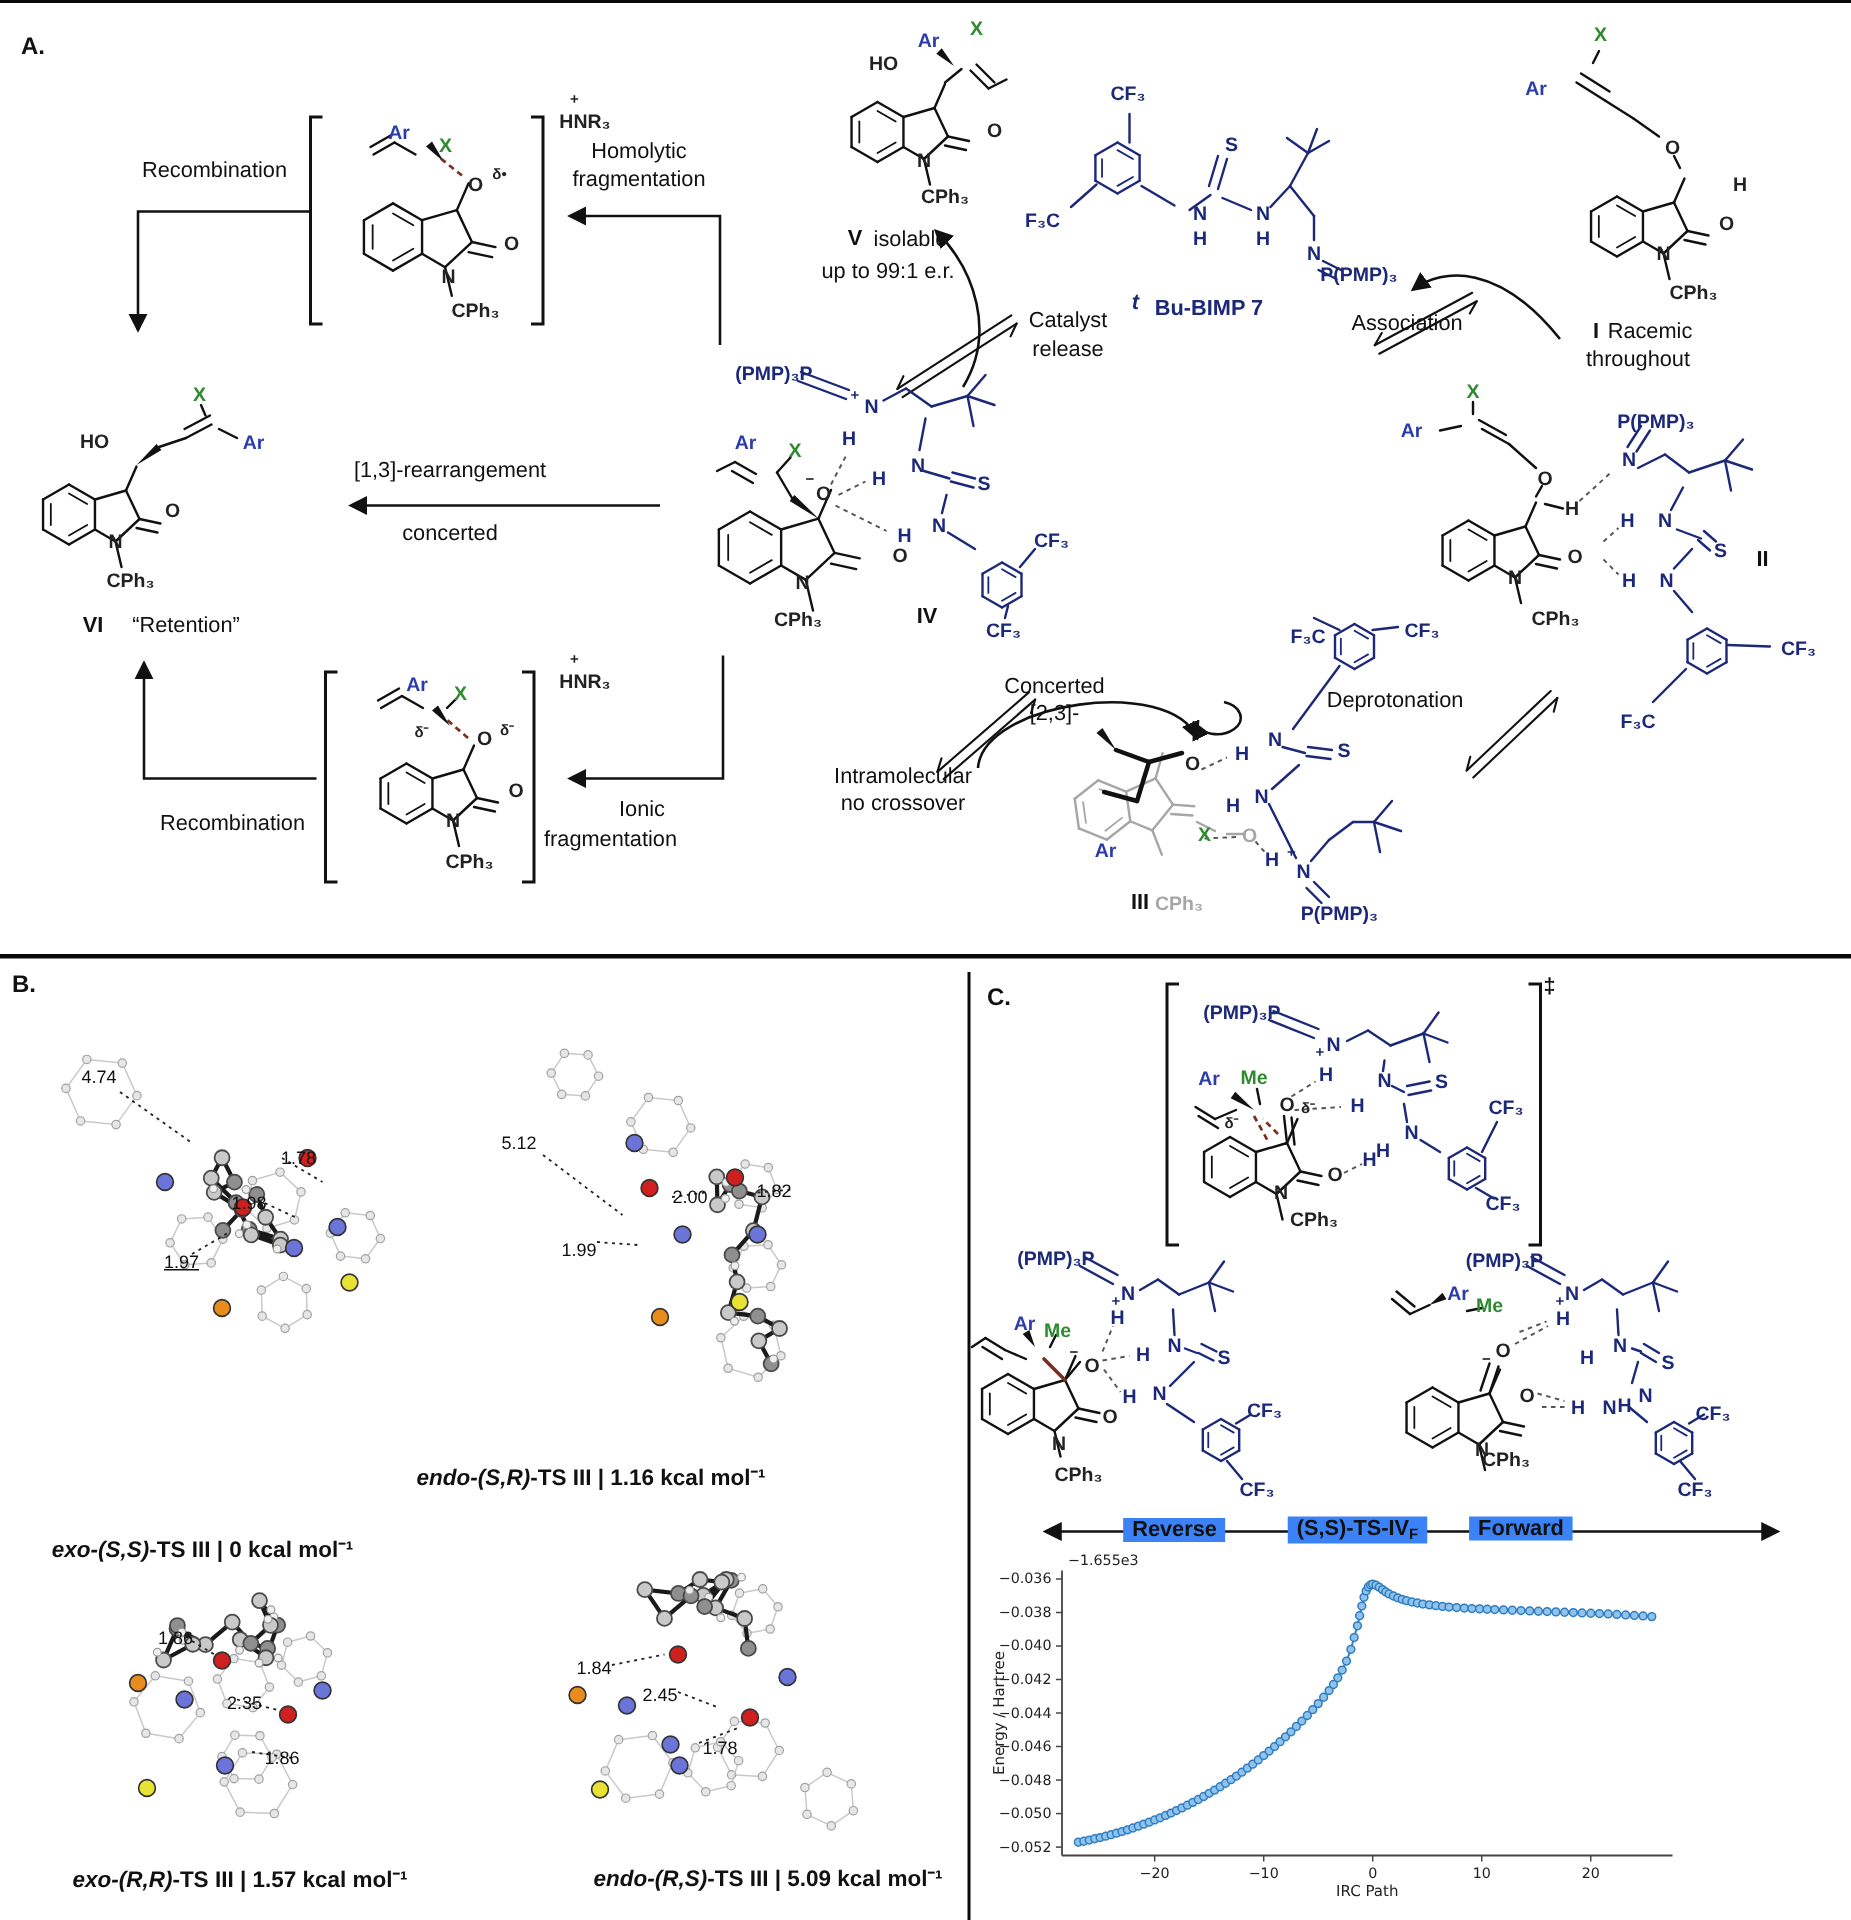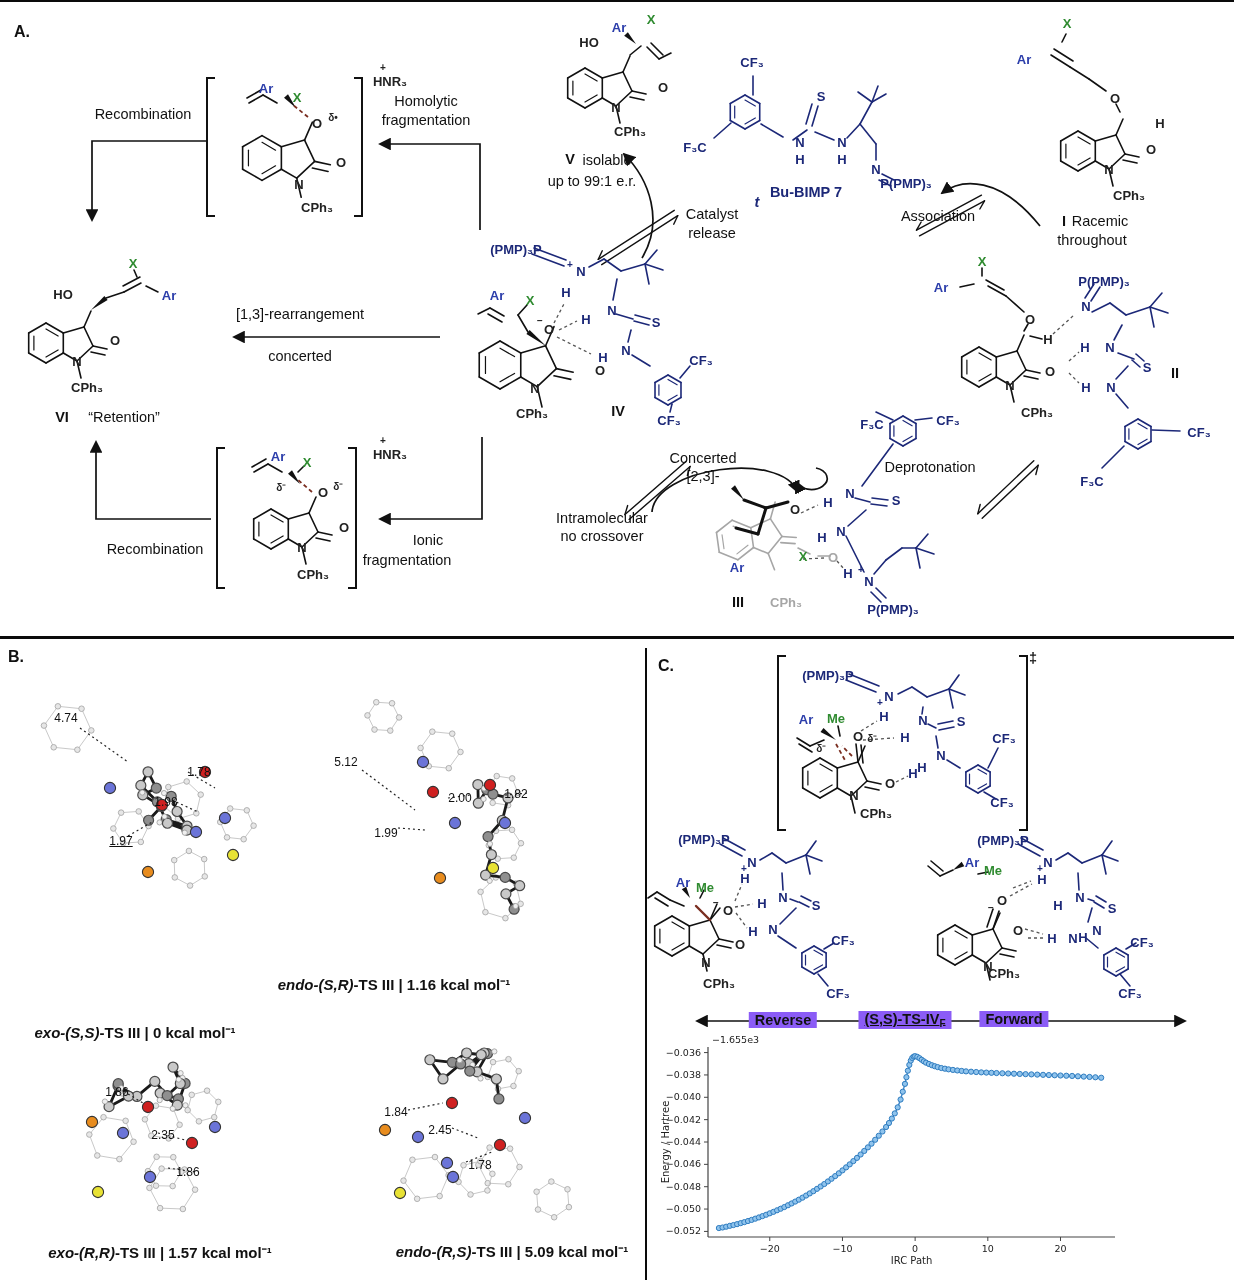--- a/index.html
+++ b/index.html
@@ -15,21 +15,21 @@
   .nv{font-weight:600;color:#1c2878}
   .nvb{font-weight:bold;font-size:14.5px;color:#1c2878}
   .nvi{font-weight:bold;font-style:italic;font-size:14.5px;color:#1c2878}
   .bl{font-weight:600;color:#2b3daa}
   .gr{font-weight:600;color:#2f8b30}
   .gy{font-weight:600;color:#a6a6a6}
   .sm{font-size:10px}
   .dist{font-size:12px;color:#111;font-weight:400}
   .cap{position:absolute;transform:translate(-50%,-50%);font-weight:bold;font-size:15px;white-space:nowrap}
   .capi{font-style:italic}
-  .wbg{background:#8b5cf6;padding:0 6px}
+  .wbg{background:#3b82f6;padding:0 6px}
   .sub{font-size:10px;vertical-align:-3px}
   .divh{position:absolute;background:#0a0a0a}
 </style>
 </head>
 <body>
 
 <div class="page">
   <div class="divh" style="left:0;top:0;width:1234px;height:2px"></div>
   <div class="divh" style="left:0;top:636px;width:1234px;height:3px"></div>
   <div class="divh" style="left:645px;top:648px;width:2px;height:632px"></div>
@@ -1097,23 +1097,23 @@
       <div class="lb b15" style="left: 570px; top: 159px;">V</div>
       <div class="lb st" style="left: 607px; top: 160px;">isolable</div>
       <div class="lb st" style="left: 592px; top: 181px;">up to 99:1 e.r.</div>
       <div class="lb b15" style="left: 1064px; top: 221px;">I</div>
       <div class="lb st" style="left: 1100px; top: 221px;">Racemic</div>
       <div class="lb st" style="left: 1092px; top: 240px;">throughout</div>
       <div class="lb b15" style="left: 62px; top: 417px;">VI</div>
       <div class="lb st" style="left: 124px; top: 417px;">“Retention”</div>
       <div class="lb b15" style="left: 618px; top: 411px;">IV</div>
       <div class="lb b15" style="left: 1175px; top: 373px;">II</div>
-      <div class="lb b15" style="left: 738px; top: 602px;">III</div>
+      <div class="lb b15" style="left: 760px; top: 602px;">III</div>
       <div class="lb nvi" style="left: 757px; top: 202px;">t</div>
-      <div class="lb nvb" style="left: 806px; top: 192px;">Bu-BIMP 7</div>
+      <div class="lb nvb" style="left: 806px; top: 206px;">Bu-BIMP 7</div>
       <div class="lb bl" style="left: 266px; top: 88px;">Ar</div>
       <div class="lb gr" style="left: 297px; top: 97px;">X</div>
       <div class="lb at" style="left: 317px; top: 123px;">O</div>
       <div class="lb at sm" style="left: 333px; top: 117px;">δ•</div>
       <div class="lb at" style="left: 341px; top: 162px;">O</div>
       <div class="lb at" style="left: 299px; top: 184px;">N</div>
       <div class="lb at" style="left: 317px; top: 207px;">CPh₃</div>
       <div class="lb at" style="left: 390px; top: 81px;">HNR₃</div>
       <div class="lb at sm" style="left: 383px; top: 67px;">+</div>
       <div class="lb at" style="left: 589px; top: 42px;">HO</div>
@@ -1257,21 +1257,21 @@
       <div class="lb nv" style="left: 1097px; top: 930px;">N</div>
       <div class="lb nv" style="left: 1083px; top: 937px;">H</div>
       <div class="lb at" style="left: 1018px; top: 930px;">O</div>
       <div class="lb nv" style="left: 1052px; top: 938px;">H</div>
       <div class="lb nv" style="left: 1073px; top: 938px;">N</div>
       <div class="lb nv" style="left: 1142px; top: 942px;">CF₃</div>
       <div class="lb nv" style="left: 1130px; top: 993px;">CF₃</div>
       <div class="lb at" style="left: 988px; top: 966px;">N</div>
       <div class="lb at" style="left: 1004px; top: 973px;">CPh₃</div>
       <div class="lb b15 wbg" style="left: 783px; top: 1020px;"><span class="">Reverse</span></div>
-      <div class="lb b15 wbg" style="left: 905px; top: 1020px; text-decoration: underline;"><span class="">(S,S)-TS-IV</span><span class="sub">F</span></div>
+      <div class="lb b15 wbg" style="left: 905px; top: 1020px;"><span class="">(S,S)-TS-IV</span><span class="sub">F</span></div>
       <div class="lb b15 wbg" style="left: 1014px; top: 1019px;"><span class="">Forward</span></div>
       <div class="lb dist" style="left: 66px; top: 718px;">4.74</div>
       <div class="lb dist" style="left: 199px; top: 772px;">1.78</div>
       <div class="lb dist" style="left: 166px; top: 802px;">1.98</div>
       <div class="lb dist" style="left: 121px; top: 841px; text-decoration: underline;">1.97</div>
       <div class="lb dist" style="left: 346px; top: 762px;">5.12</div>
       <div class="lb dist" style="left: 460px; top: 798px;">2.00</div>
       <div class="lb dist" style="left: 516px; top: 794px;">1.82</div>
       <div class="lb dist" style="left: 386px; top: 833px;">1.99</div>
       <div class="lb dist" style="left: 117px; top: 1092px;">1.86</div>

